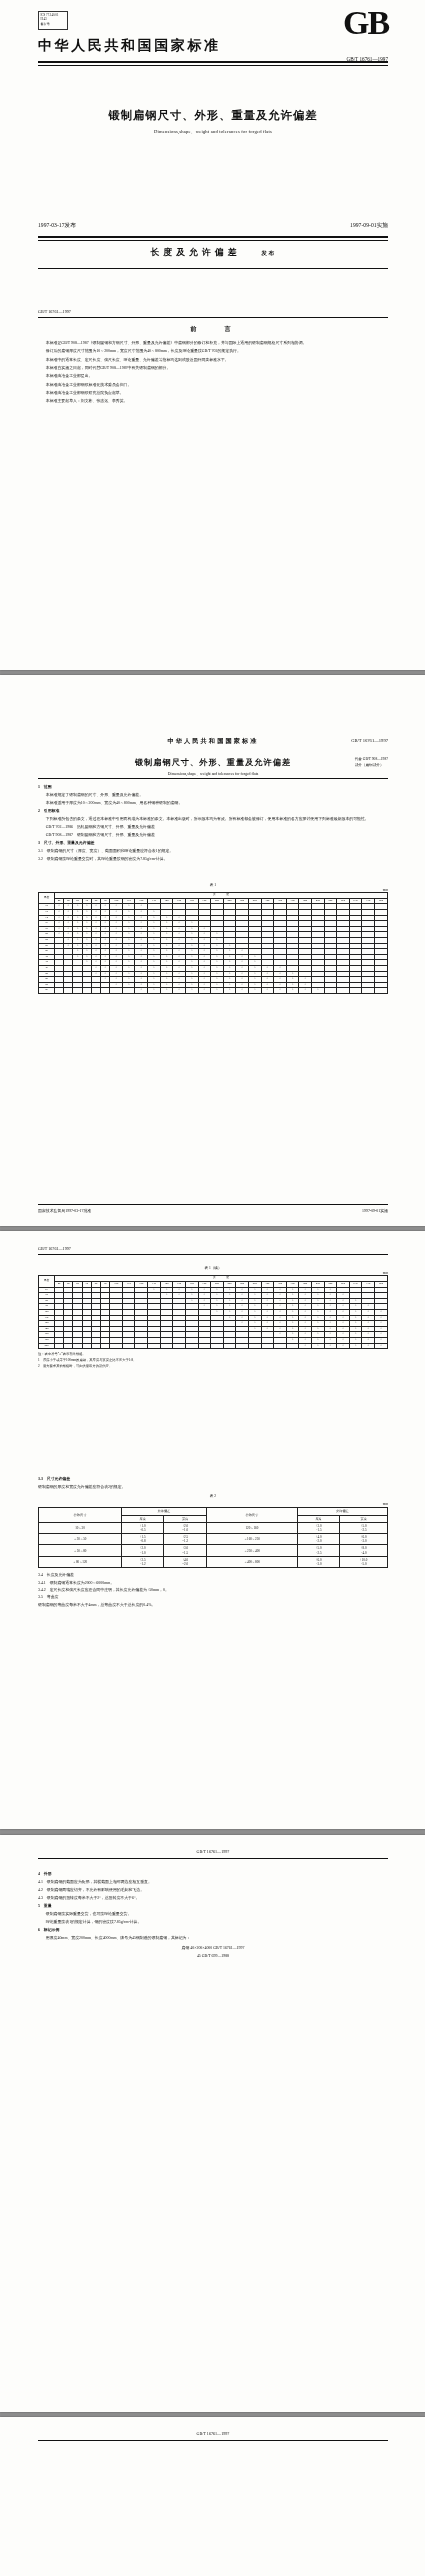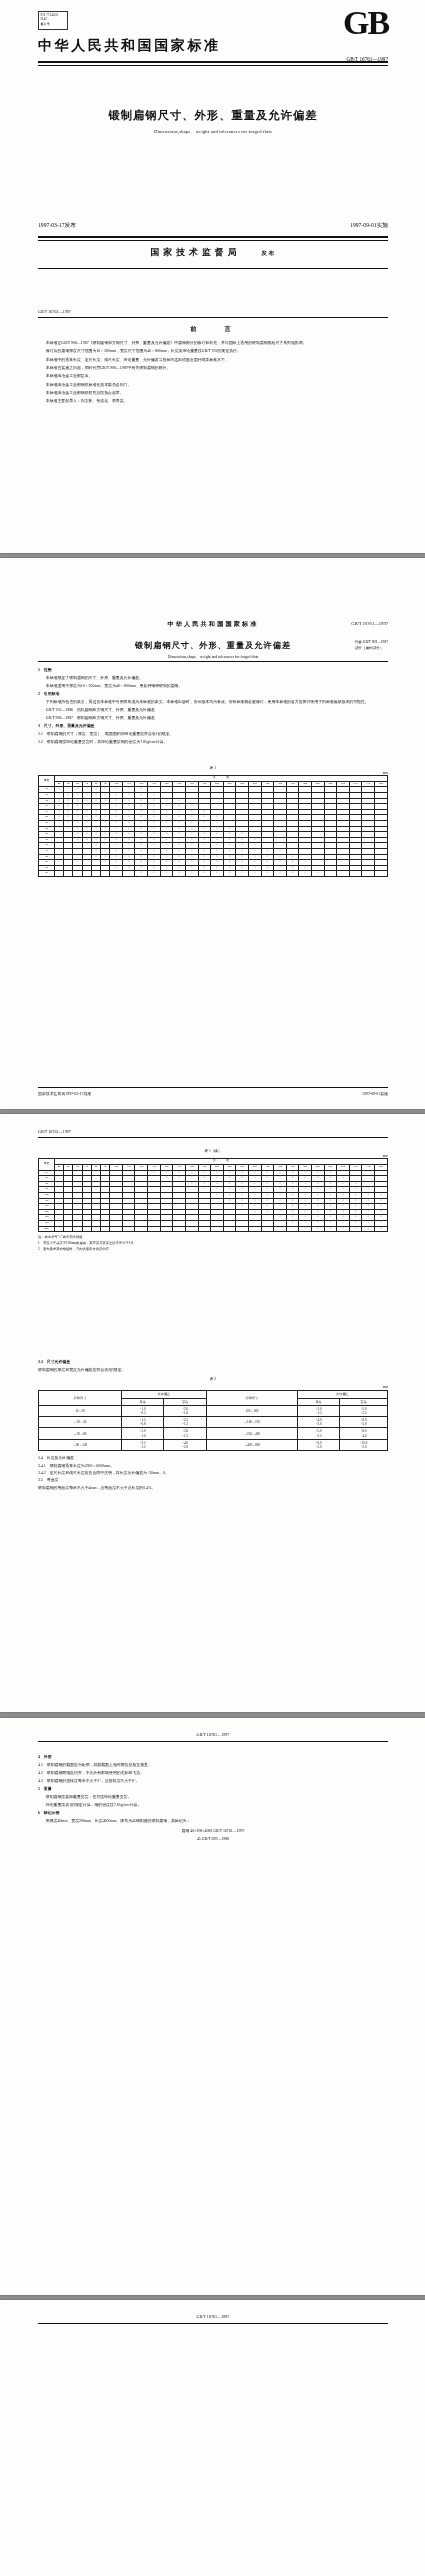--- a/index.html
+++ b/index.html
@@ -3,21 +3,21 @@
 <meta charset="utf-8">
 <style>
   html,body{margin:0;padding:0;background:#8f8f8f;}
   body{font-family:"Liberation Serif", serif;}
   .page-wrap{width:426px;margin:0 auto;background:#8f8f8f;}
   .page{
     position:relative;background:#fdfdfb;margin:0 auto 5.2px auto;
     box-shadow:0 0 2.1px rgba(0,0,0,.35);
     color:#111;
   }
-  .p1{width:426px;height:553px;}
+  .p1{width:426px;height:670px;}
   .p2{width:426px;height:551px;}
   .p3{width:426px;height:598px;}
   .p4{width:426px;height:577px;}
   .p5{width:426px;height:577px;}
 
   
   .ics-box{position:absolute;left:38px;top:11.3px;width:30px;height:18.5px;border:0.5px solid #333;font-size:3.1px;line-height:1.35;padding:1px 1.5px;box-sizing:border-box;}
   .ics-box div{white-space:nowrap;}
   .gb-logo{position:absolute;right:38px;top:6.2px;font-family:"Liberation Serif",serif;font-weight:bold;font-size:34px;letter-spacing:-2.1px;color:#111;line-height:1;}
   .std-title{position:absolute;left:38px;top:37px;width:289px;font-size:14px;font-weight:bold;letter-spacing:2.6px;color:#111;}
@@ -94,21 +94,21 @@
     <div class="p1-subtitle">Dimensions,shape、weight and tolerances for forged flats</div>
 
     <div class="p1-dates">
       <span>1997-03-17发布</span>
       <span>1997-09-01实施</span>
     </div>
     <div class="rule-thick" style="top:236px;"></div>
     <div class="rule-thin" style="top:240px;"></div>
 
     <div class="p1-issuer">
-      <span>国家技术监督局</span><span class="pub">发布</span>
+      <span>长度及允许偏差</span><span class="pub">发布</span>
     </div>
     <div class="rule-thin" style="top:268px;"></div>
 
     <div class="p1-b-no">GB/T 16761—1997</div>
     <div class="rule-thin" style="top:317px;"></div>
     <div class="p1-fore-title">前　　言</div>
 
     <div class="p1-fore">
       <p>本标准是GB/T 908—1987《锻制圆钢和方钢尺寸、外形、重量及允许偏差》中扁钢部分的修订和补充，并与国际上通用的锻制扁钢规格尺寸系列相协调。</p>
       <p>修订后的扁钢厚度尺寸范围为10～200mm，宽度尺寸范围为40～800mm，长度及理论重量按GB/T 702的规定执行。</p>

